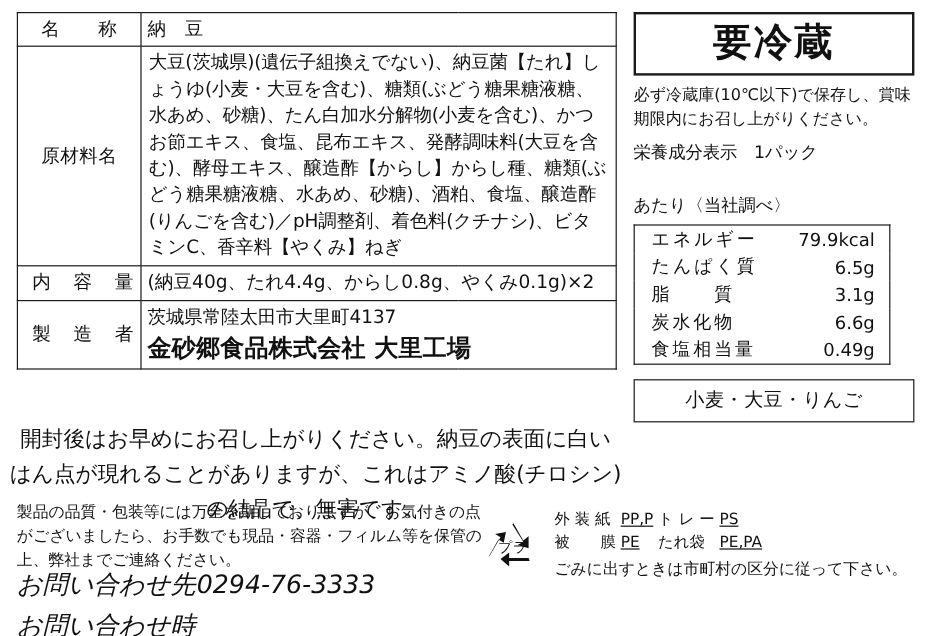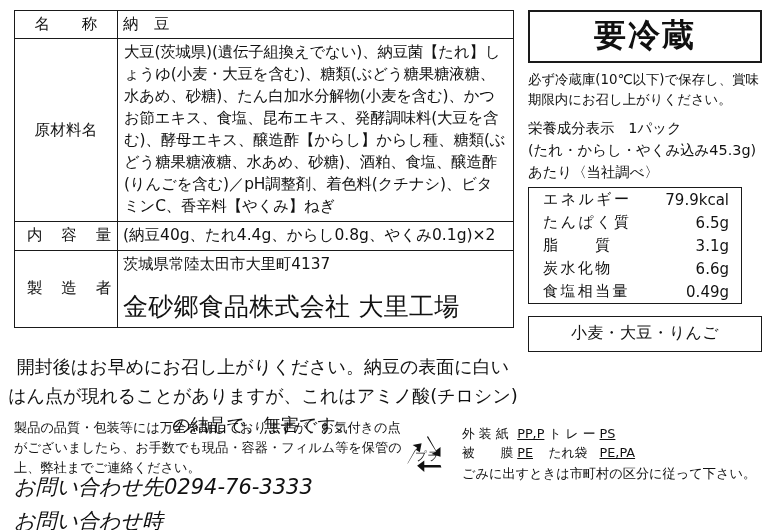--- a/index.html
+++ b/index.html
@@ -58,21 +58,21 @@
     line-height: 1.42;
     padding: 3px 6px 4px 6px;
     font-size: 15.4px;
     letter-spacing: -0.01em;
   }
   td.maker {
     line-height: 1.35;
     padding: 5px 6px 6px 8px;
   }
   .maker-addr { font-size: 15.3px; display: block; }
-  .maker-name { font-size: 25px; display: block; margin-top: 15px; letter-spacing: 0.01em;}
+  .maker-name { font-size: 20px; display: block; margin-top: 2px; letter-spacing: 0.01em; font-weight: bold;}
   td.amount-value {
     font-size: 15px;
   }
 
   .notice1 {
     position: absolute;
     left: 8px;
     top: 352px;
     width: 510px;
     font-size: 18px;
@@ -271,21 +271,21 @@
   </div>
 
   <div class="right-col">
     <div class="cold-box">
       <div class="txt">要冷蔵</div>
     </div>
     <div class="cold-note">必ず冷蔵庫(10℃以下)で保存し、賞味期限内にお召し上がりください。</div>
 
     <div class="nutri-head">
       <span>栄養成分表示</span><span class="sp"></span><span>1パック</span><br>
-      <span>(たれ・からし・やくみ込み45.3g)</span><br>
+      <br>
       <span>あたり〈当社調べ〉</span>
     </div>
 
     <table class="nutri">
       <tbody>
           <tr>
         <td class="n-label">エネルギー</td>
         <td class="n-val">79.9kcal</td>
       </tr>
       <tr>

